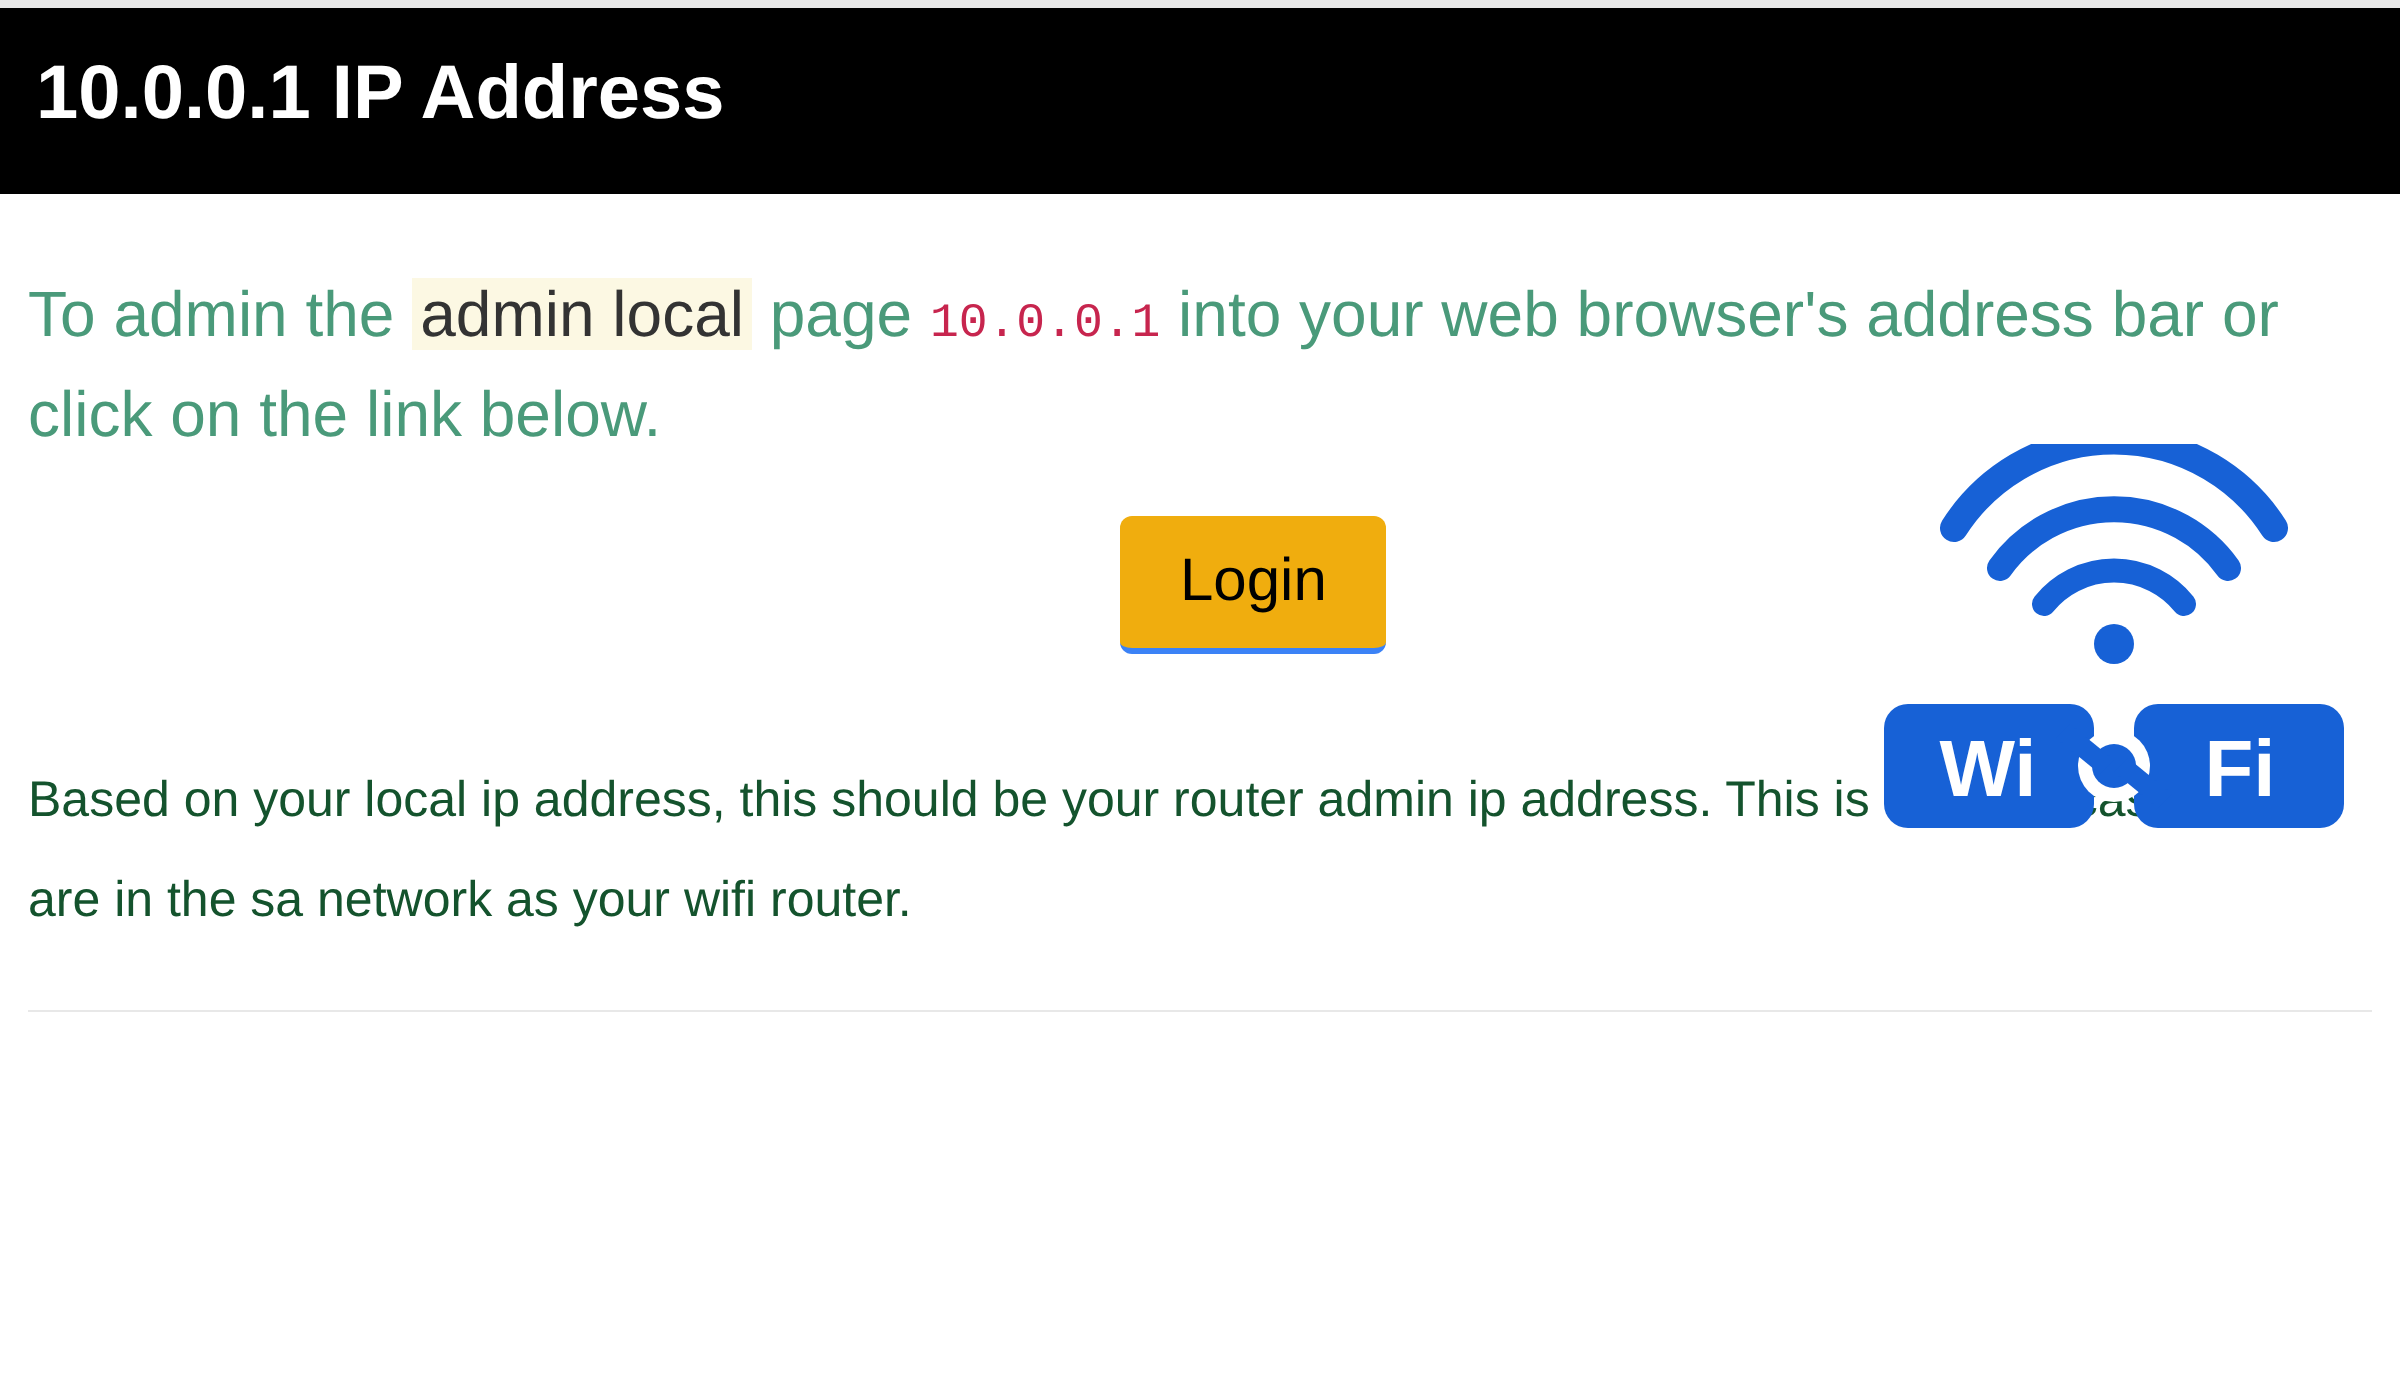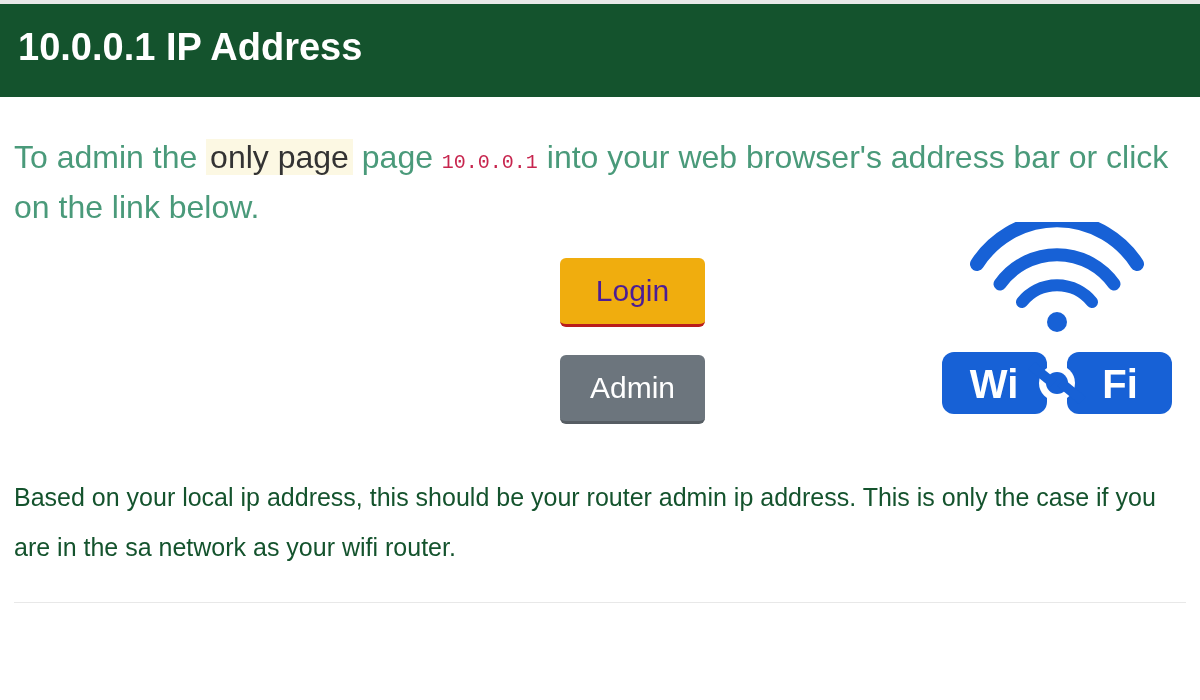--- a/index.html
+++ b/index.html
@@ -8,21 +8,21 @@
       box-sizing: border-box;
     }
     body {
       font-family: -apple-system, BlinkMacSystemFont, "Segoe UI", Helvetica, Arial, sans-serif;
       background: #ffffff;
       width: 1200px;
       height: 700px;
       overflow: hidden;
     }
     .header {
-      background: #14532d;
+      background: #000000;
       color: #ffffff;
       padding: 22px 18px 28px 18px;
       border-top: 4px solid #e8e8e8;
     }
     .header h1 {
       font-size: 38px;
       font-weight: 600;
     }
     .content {
       padding: 36px 14px 0 14px;
@@ -35,21 +35,21 @@
       font-weight: 400;
     }
     .highlight {
       background: #fcf8e3;
       color: #333333;
       padding: 0 4px;
     }
     .ip-code {
       font-family: Menlo, Consolas, "Courier New", monospace;
       color: #c7254e;
-      font-size: 20px;
+      font-size: 24px;
     }
     .buttons-row {
       display: flex;
       margin-top: 26px;
       align-items: flex-start;
     }
     .buttons-col {
       display: flex;
       flex-direction: column;
       gap: 28px;
@@ -60,22 +60,22 @@
       padding: 16px 30px;
       border-radius: 6px;
       border: none;
       cursor: pointer;
       text-align: center;
       min-width: 132px;
       font-weight: 400;
     }
     .btn-login {
       background: #f0ad0e;
-      color: #4c1d95;
-      border-bottom: 3px solid #b91c1c;
+      color: #000000;
+      border-bottom: 3px solid #3b82f6;
     }
     .btn-admin {
       background: #6c757d;
       color: #ffffff;
       border-bottom: 3px solid #565d63;
     }
     .wifi-icon-wrap {
       position: absolute;
       right: 18px;
       top: 125px;
@@ -96,27 +96,26 @@
 </head>
 <body>
 
 <div class="header">
   <h1>10.0.0.1 IP Address</h1>
 </div>
 
 <div class="content">
 
   <p class="intro-text">
-    <span>To admin the </span><span class="highlight">only page</span><span> page </span><span class="ip-code">10.0.0.1</span><span> into your web browser's address bar or click on the link below.</span>
+    <span>To admin the </span><span class="highlight">admin local</span><span> page </span><span class="ip-code">10.0.0.1</span><span> into your web browser's address bar or click on the link below.</span>
   </p>
 
   <div class="buttons-row">
     <div class="buttons-col">
       <button class="btn btn-login">Login</button>
-      <button class="btn btn-admin">Admin</button>
     </div>
   </div>
 
   <div class="wifi-icon-wrap">
     <svg width="250" height="205" viewBox="0 0 250 205">
 
       <path d="M 45 42 A 95 95 0 0 1 205 42" stroke="#1761d6" stroke-width="14" fill="none" stroke-linecap="round"></path>
       <path d="M 68 62 A 70 70 0 0 1 182 62" stroke="#1761d6" stroke-width="13" fill="none" stroke-linecap="round"></path>
       <path d="M 90 80 A 45 45 0 0 1 160 80" stroke="#1761d6" stroke-width="12" fill="none" stroke-linecap="round"></path>
       <circle cx="125" cy="100" r="10" fill="#1761d6"></circle>

